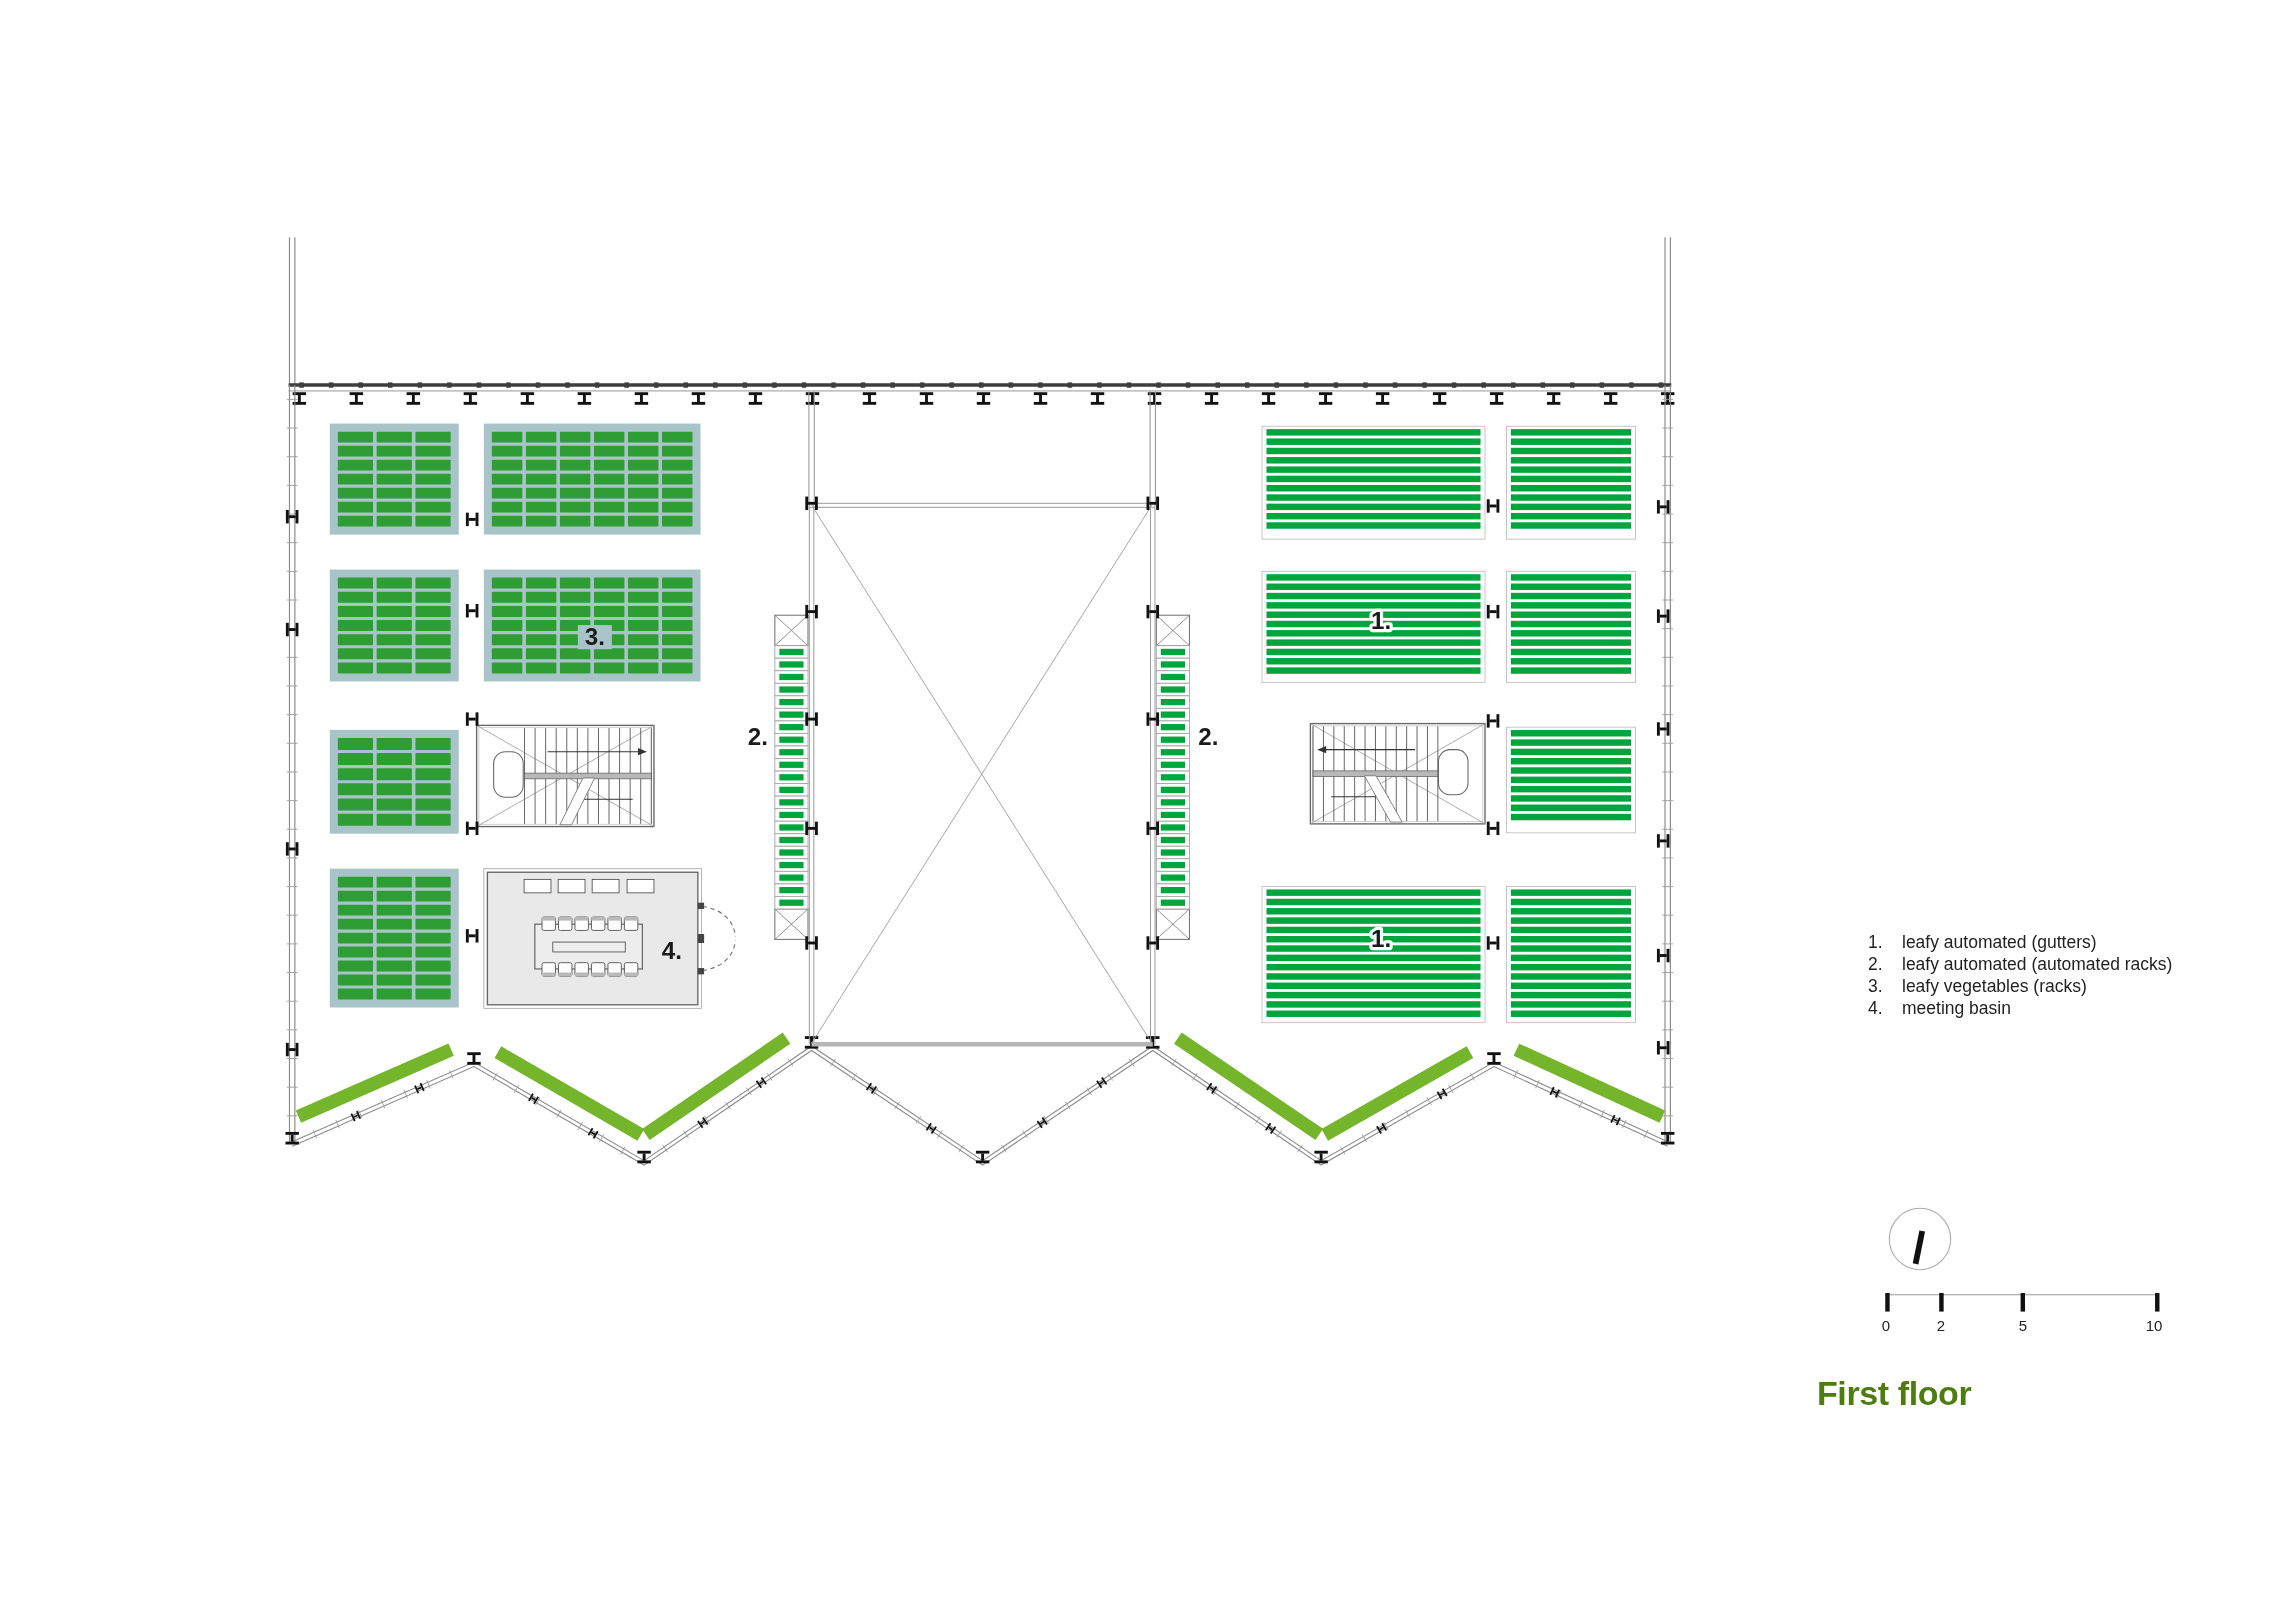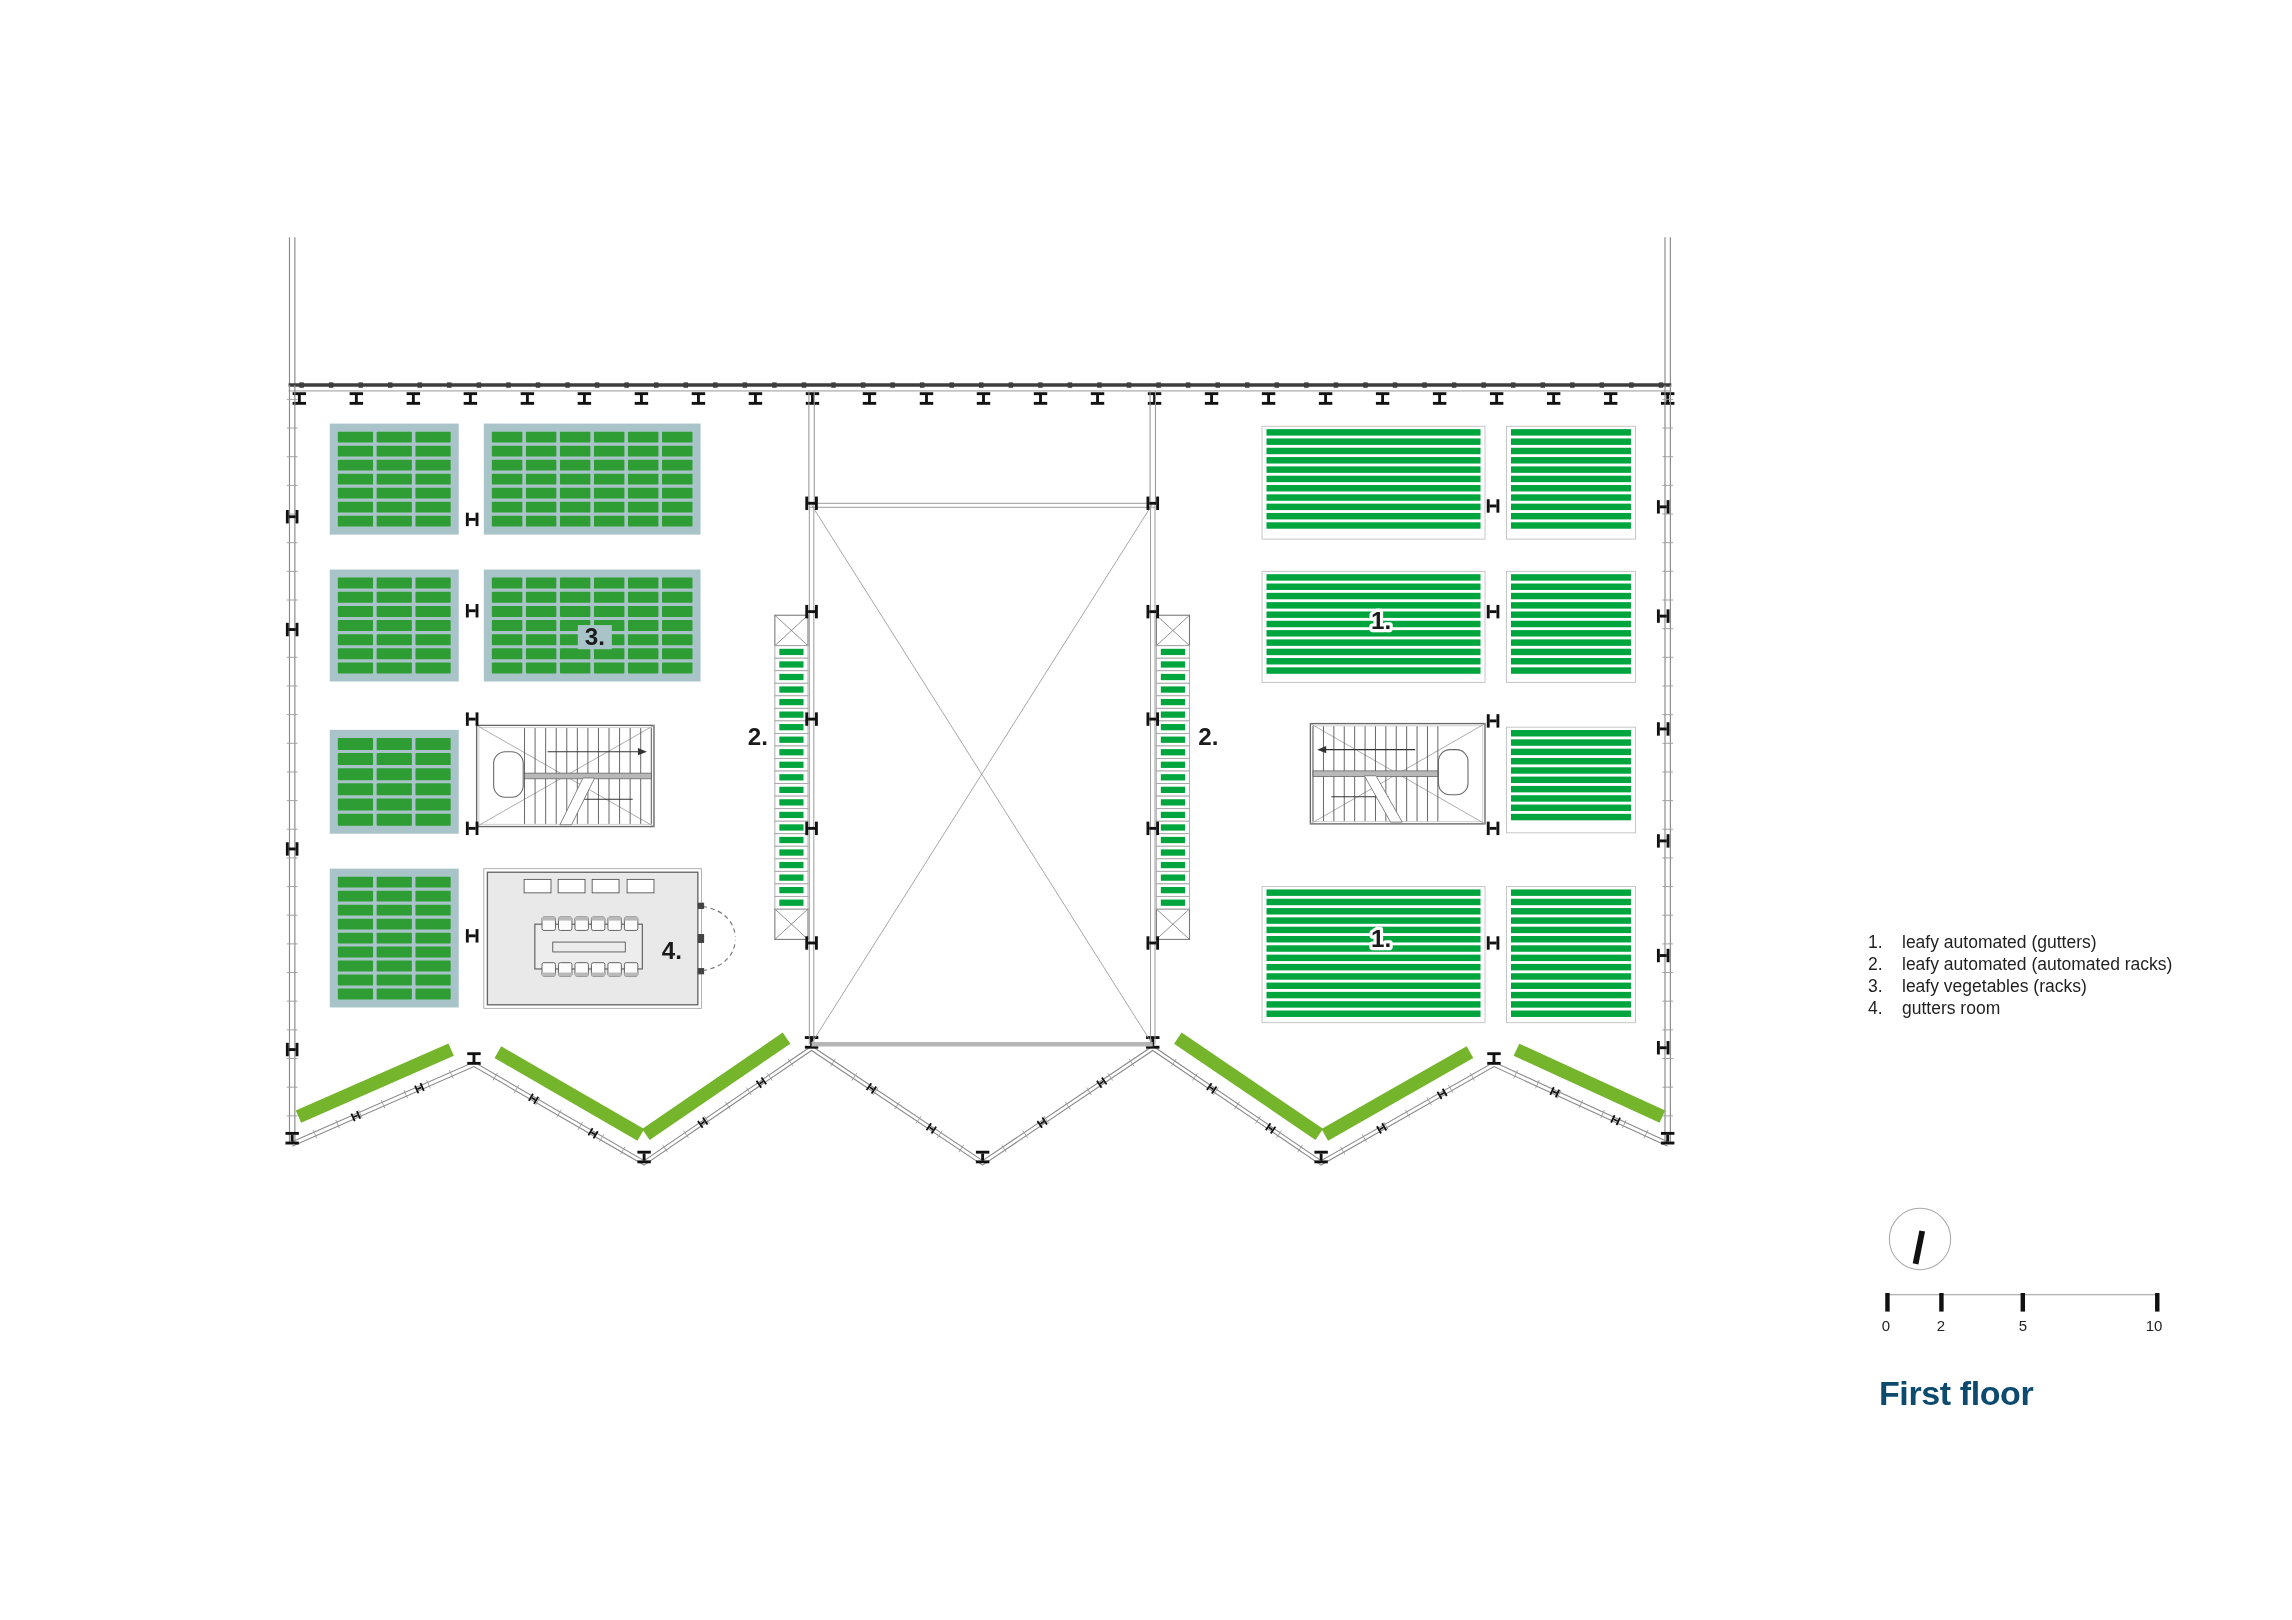--- a/index.html
+++ b/index.html
@@ -13,22 +13,22 @@
   .plan-label{font-family:"Liberation Sans",sans-serif;font-size:27px;font-weight:700;fill:#1b1b1b;}
   .halo{paint-order:stroke;stroke:#ffffff;stroke-width:7px;stroke-linejoin:round;}
   .label-backdrop{fill:var(--basin-bg);}
   .legend{position:absolute;left:1868px;top:931px;color:#1f1f1f;font-size:17.5px;line-height:22px;}
   .legend-row{display:flex;}
   .legend-num{width:34px;flex:0 0 34px;}
   .north{position:absolute;left:1888px;top:1207px;width:64px;height:64px;}
   .scalebar{position:absolute;left:1877px;top:1293px;width:304px;height:54px;}
   .scalebar svg{position:absolute;left:0;top:0;}
   .scale-num{position:absolute;top:24px;transform:translateX(-50%);font-size:15px;color:#222;}
-  .floor-title{position:absolute;left:1879px;top:1374px;font-size:34px;font-weight:700;
-               letter-spacing:-0.4px;color:#0c4a6e;}
+  .floor-title{position:absolute;left:1817px;top:1374px;font-size:34px;font-weight:700;
+               letter-spacing:-0.4px;color:#4d7c0f;}
 </style>
 </head>
 <body>
 
 <div class="page">
 
   <svg id="plan-svg" viewBox="0 0 2560 1809">
     <g id="g-walls">
         <line x1="323" y1="265" x2="323" y2="431" stroke="#8a8a8a" stroke-width="1.3"></line>
         <line x1="329" y1="265" x2="329" y2="431" stroke="#8a8a8a" stroke-width="1.3"></line>
@@ -1133,21 +1133,21 @@
     <div class="legend-row">
       <span class="legend-num">2.</span>
       <span class="legend-label">leafy automated (automated racks)</span>
     </div>
     <div class="legend-row">
       <span class="legend-num">3.</span>
       <span class="legend-label">leafy vegetables (racks)</span>
     </div>
     <div class="legend-row">
       <span class="legend-num">4.</span>
-      <span class="legend-label">gutters room</span>
+      <span class="legend-label">meeting basin</span>
     </div>
   </div>
 
   <div class="north">
     <svg width="64" height="64" viewBox="0 0 72 72">
       <circle cx="36" cy="36" r="34.5" fill="none" stroke="#aaaaaa" stroke-width="1.2"></circle>
       <line x1="38.5" y1="27" x2="31" y2="64" stroke="#111111" stroke-width="6.5"></line>
     </svg>
   </div>
 

